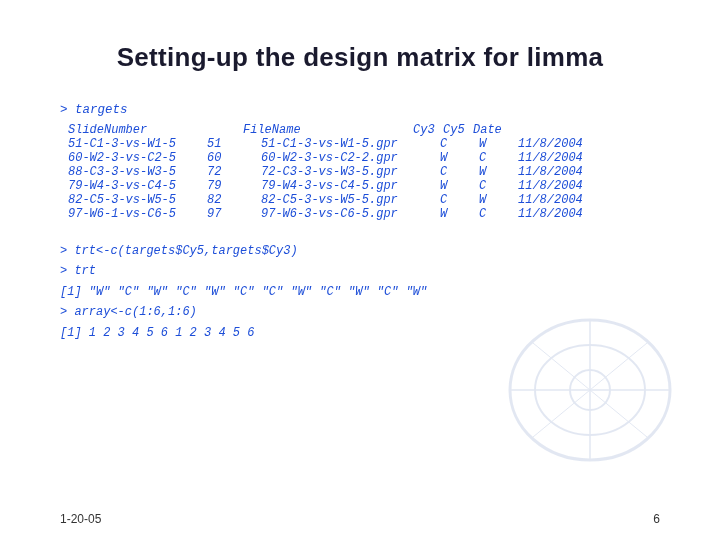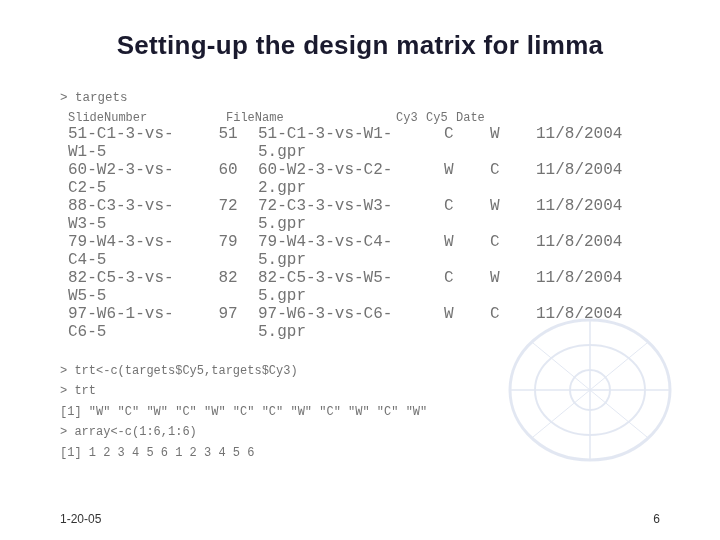--- a/index.html
+++ b/index.html
@@ -17,21 +17,21 @@
       overflow: hidden;
     }
 
     .slide-container {
       width: 720px;
       height: 540px;
       background: #ffffff;
       position: relative;
       display: flex;
       flex-direction: column;
-      padding: 20px 60px 30px 60px;
+      padding: 32px 60px 30px 60px;
     }
 
     
     .bg-watermark {
       position: absolute;
       bottom: 60px;
       right: 30px;
       width: 200px;
       height: 180px;
       opacity: 0.15;
@@ -44,58 +44,59 @@
       font-weight: bold;
       color: #1a1a2e;
       margin-bottom: 30px;
       margin-top: 10px;
       letter-spacing: 0.3px;
     }
 
     .content-area {
       flex: 1;
       font-size: 12px;
-      color: #737373;
+      color: #1d4ed8;
       font-family: 'Courier New', Courier, monospace;
+      font-style: italic;
     }
 
     .targets-label {
       margin-bottom: 6px;
       font-size: 12.5px;
     }
 
     .targets-table {
       margin-bottom: 6px;
     }
 
     .table-header-row {
       display: flex;
       gap: 0;
       font-size: 12px;
       margin-left: 8px;
     }
 
     .table-row {
       display: flex;
-      gap: 16px;
-      font-size: 16px;
+      gap: 9px;
+      font-size: 12px;
       margin-left: 8px;
     }
 
     .col-slidenum {
       width: 130px;
     }
 
     .col-num {
       width: 28px;
-      text-align: center;
     }
 
     .col-filename {
       width: 170px;
+      margin-left: 17px;
     }
 
     .col-cy3 {
       width: 30px;
     }
 
     .col-cy5 {
       width: 30px;
     }
 

